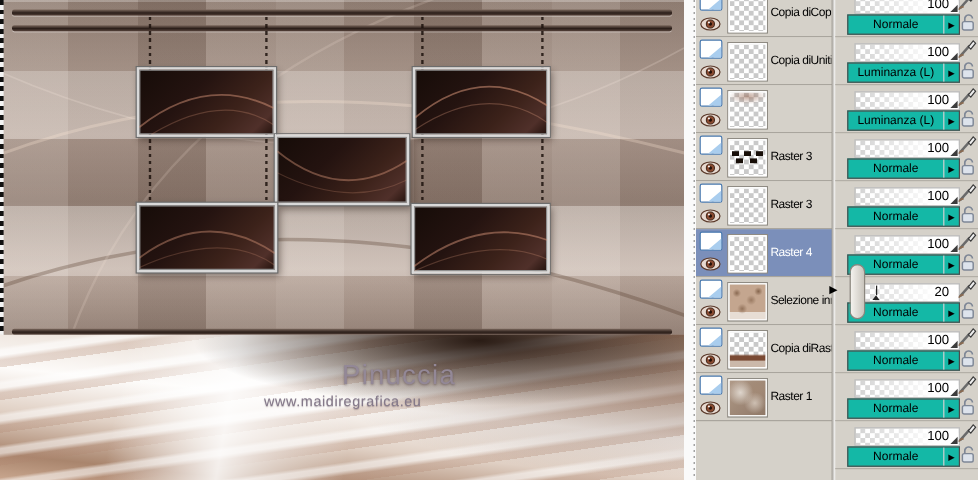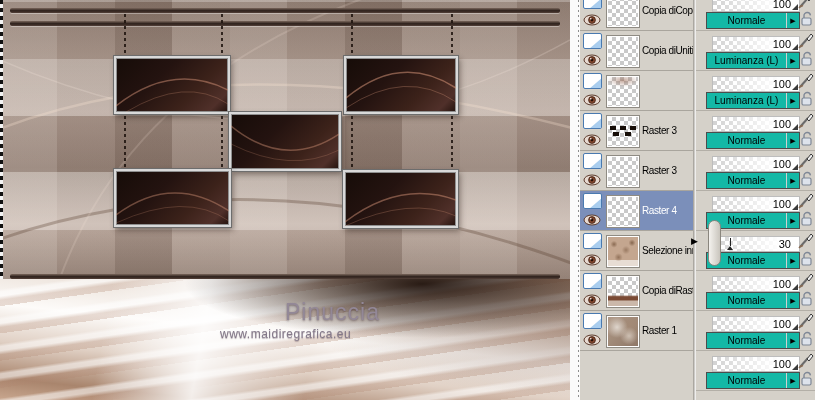--- a/index.html
+++ b/index.html
@@ -28,21 +28,21 @@
   .frame{position:absolute;border:2px solid #d9d9d9;
     box-shadow:0 0 0 1px #6d6d6d, inset 0 0 0 1px #8f8f8f, 2px 3px 6px rgba(30,18,12,.45);
     background:linear-gradient(135deg,#160c08 0%,#241310 38%,#3c221a 68%,#50302a 88%,#23120d 100%);}
   .frame svg{display:block}
   .bottom-art{position:absolute;left:0;top:279px;width:570px;height:121px;overflow:hidden;
     background:
       radial-gradient(ellipse 330px 75px at 70% 4%, rgba(28,15,9,.92), rgba(28,15,9,0) 72%),
       radial-gradient(ellipse 420px 110px at 100% 34%, rgba(96,58,38,.45), rgba(96,58,38,0) 70%),
       linear-gradient(100deg, rgba(255,255,255,0) 18%, rgba(255,255,255,.85) 34%, rgba(255,255,255,0) 52%),
       repeating-linear-gradient(172deg, rgba(255,255,255,0) 0 10px, rgba(255,255,255,.55) 13px 17px, rgba(176,134,112,.28) 21px 27px),
-      linear-gradient(186deg,#b2927c 0%,#e7dbd1 22%,#fdfbf9 48%,#e0d0c4 68%,#a9856d 88%,#c9a78f 100%); padding-left: 33px;}
+      linear-gradient(186deg,#b2927c 0%,#e7dbd1 22%,#fdfbf9 48%,#e0d0c4 68%,#a9856d 88%,#c9a78f 100%);}
   .wm-title{position:absolute;left:235px;top:20px;width:195px;text-align:center;
     font-size:23px;letter-spacing:1px;color:#938897;text-shadow:0 1px 2px rgba(55,35,45,.45);}
   .wm-url{position:absolute;left:220px;top:48px;width:225px;text-align:left;
     font-size:12px;letter-spacing:.5px;color:#84798a;text-shadow:0 1px 1px rgba(55,35,45,.35);}
 
   
   .canvas-gap{position:absolute;left:570px;top:0;width:10px;height:400px;background:#fafafa;}
   .canvas-gap .dots{position:absolute;right:1px;top:0;width:1px;height:400px;
     background:repeating-linear-gradient(180deg,#8d8d8d 0 2px,rgba(0,0,0,0) 2px 5px);}
 
@@ -424,21 +424,21 @@
       <span class="dd-arrow">▶</span>
     </div>
     <svg class="lock-icon" width="14" height="16">
       <path d="M4,7 V5 a3.2,3.2 0 0 1 6.4,-0.6" fill="none" stroke="#7e8796" stroke-width="1.4"></path>
       <rect x="2" y="7" width="9" height="7" rx="1.5" fill="#dde3ec" stroke="#7e8796" stroke-width="1.2"></rect>
     </svg>
   </div>
 
   <div class="control-block">
     <div class="opacity-track">
-      <span class="opacity-value">30</span>
+      <span class="opacity-value">20</span>
 
       <span class="pos-pin" style="display: block; left: calc(20% - 3px);">
               <span class="stem"></span>
               <span class="base"></span>
             </span>
     </div>
     <svg class="brush-icon" width="16" height="17">
       <path d="M2,15 L10,6" stroke="#6a6a6a" stroke-width="2" fill="none"></path>
       <path d="M9,7 L13,2 L15,4 L11,9 Z" fill="#efefef" stroke="#3a3a3a" stroke-width="1"></path>
       <path d="M1,16 Q3,13 5,14" stroke="#8a6a50" stroke-width="1.4" fill="none"></path>

